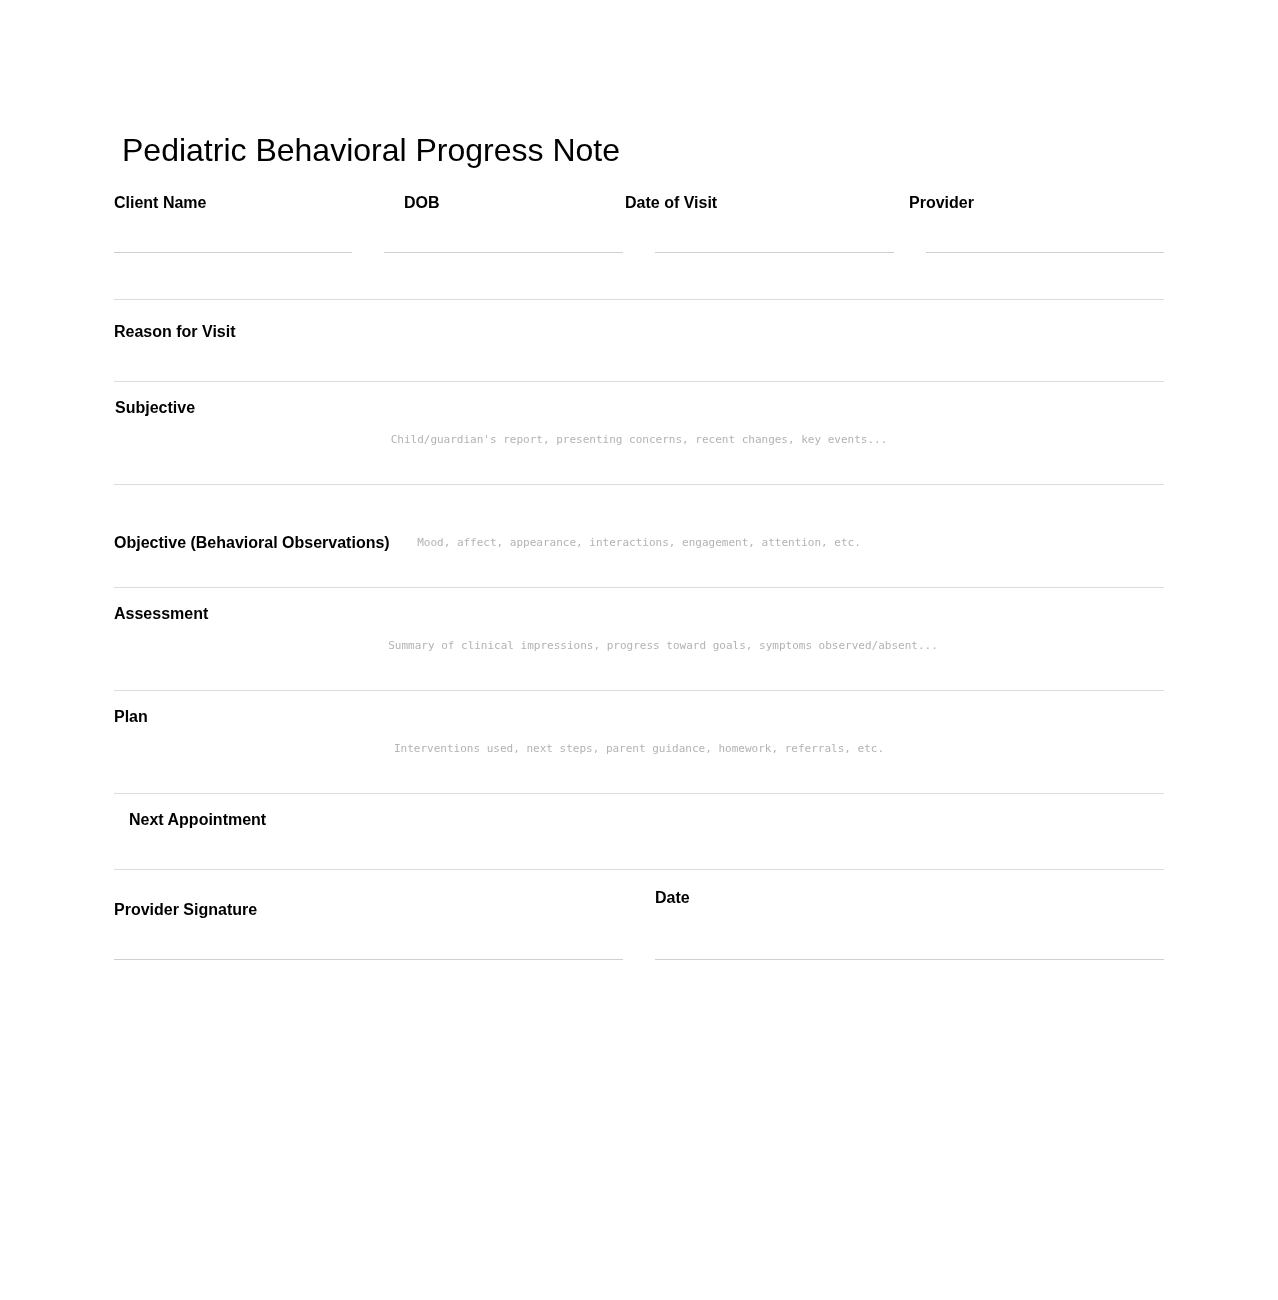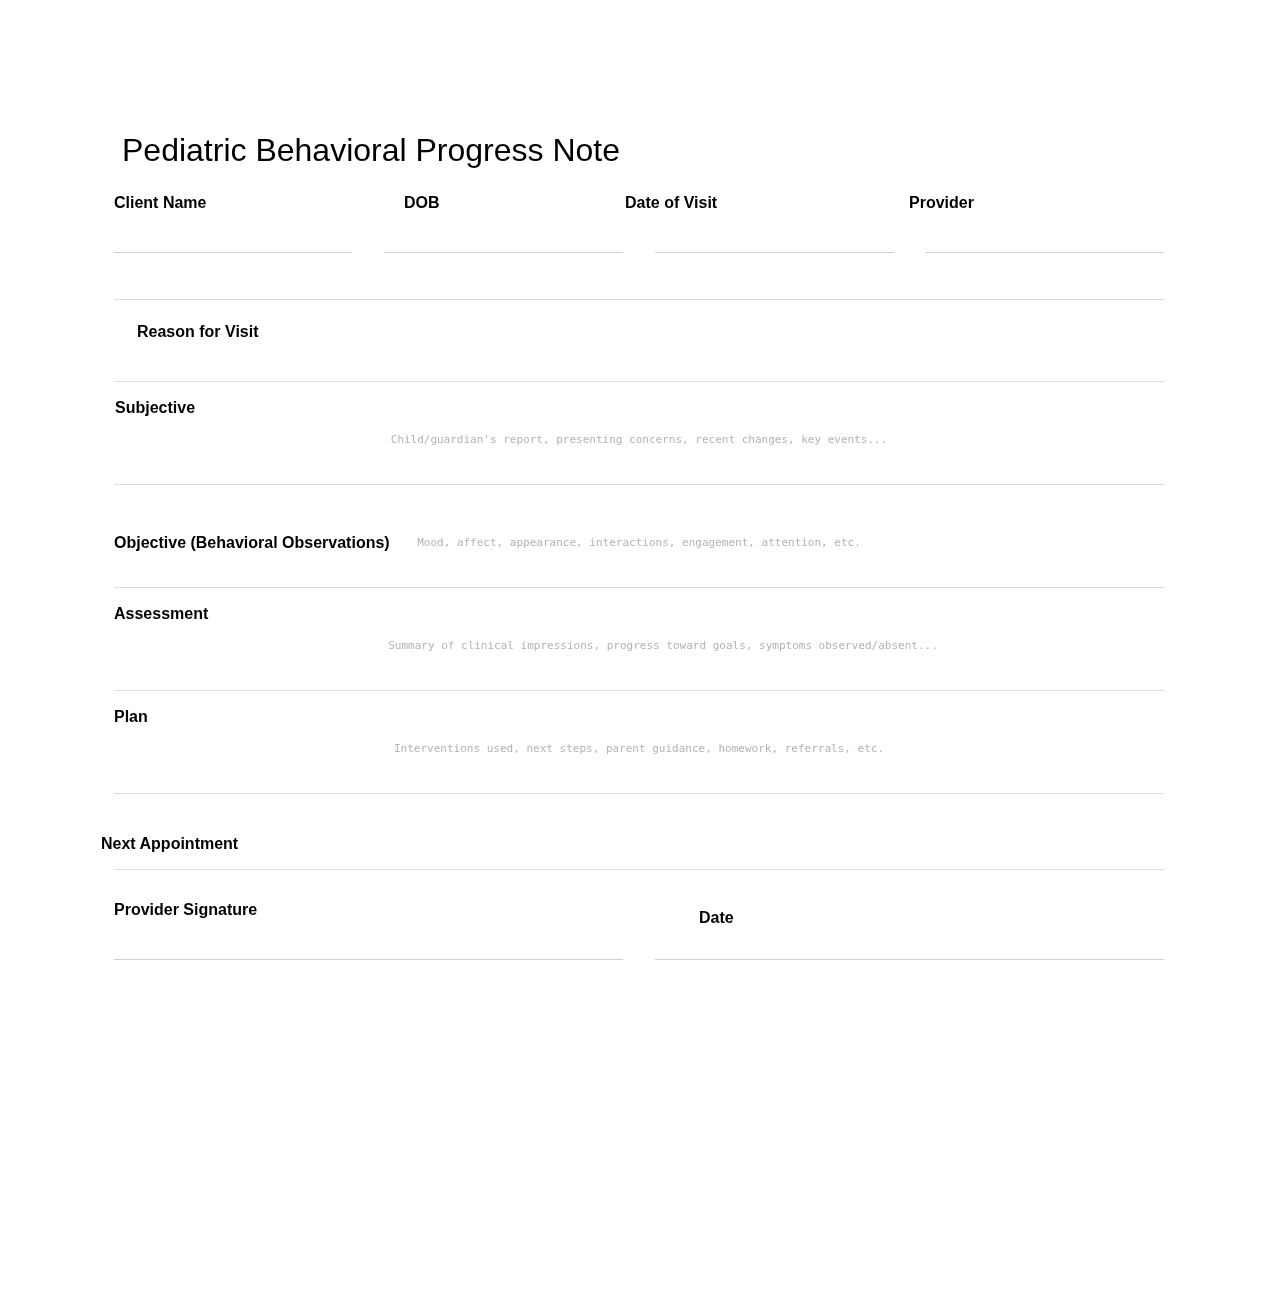--- a/index.html
+++ b/index.html
@@ -34,43 +34,43 @@
   <input class="abs field-input" style="left: 655px; top: 222px; width: 239px; height: 28px;" value="">
   <div class="abs hline" style="left:655px; top:252px; width:239px;"></div>
 
   <div class="abs label" style="left:909px; top:193px;">Provider</div>
   <input class="abs field-input" style="left: 926px; top: 222px; width: 238px; height: 28px;" value="">
   <div class="abs hline" style="left:926px; top:252px; width:238px;"></div>
 </div>
 
 <div class="abs sep" style="left:114px; top:299px; width:1050px;"></div>
 
-<div class="abs label" style="left:114px; top:322px;margin-left:23px;">Reason for Visit</div>
+<div class="abs label" style="left:114px; top:322px;">Reason for Visit</div>
 <input class="abs field-input" style="left: 114px; top: 348px; width: 1050px; height: 30px;" value="">
 <div class="abs sep" style="left:114px; top:381px; width:1050px;"></div>
 
 <div class="abs label" style="left:115px; top:398px;">Subjective</div>
 <textarea class="abs area" style="left: 114px; top: 432px; width: 1050px; height: 48px;" placeholder="Child/guardian's report, presenting concerns, recent changes, key events..."></textarea>
 <div class="abs sep" style="left:114px; top:484px; width:1050px;"></div>
 
 <div class="abs label" style="left:114px; top:501px;margin-top:32px;">Objective (Behavioral Observations)</div>
 <textarea class="abs area" style="left: 114px; top: 535px; width: 1050px; height: 48px;" placeholder="Mood, affect, appearance, interactions, engagement, attention, etc."></textarea>
 <div class="abs sep" style="left:114px; top:587px; width:1050px;"></div>
 
 <div class="abs label" style="left:114px; top:604px;">Assessment</div>
 <textarea class="abs area" style="left: 114px; top: 638px; width: 1050px; height: 48px; margin-left: 24px;" placeholder="Summary of clinical impressions, progress toward goals, symptoms observed/absent..."></textarea>
 <div class="abs sep" style="left:114px; top:690px; width:1050px;"></div>
 
 <div class="abs label" style="left:114px; top:707px;text-align:right;">Plan</div>
 <textarea class="abs area" style="left: 114px; top: 741px; width: 1050px; height: 48px;" placeholder="Interventions used, next steps, parent guidance, homework, referrals, etc."></textarea>
 <div class="abs sep" style="left:114px; top:793px; width:1050px;"></div>
 
-<div class="abs label" style="left:101px; top:810px;margin-top:24px;">Next Appointment</div>
+<div class="abs label" style="left:129px; top:810px;">Next Appointment</div>
 <input class="abs field-input" style="left: 114px; top: 836px; width: 1050px; height: 30px;" value="">
 <div class="abs sep" style="left:114px; top:869px; width:1050px;"></div>
 
 <div class="abs label" style="left:114px; top:900px;">Provider Signature</div>
 <input class="abs field-input" style="left: 114px; top: 928px; width: 509px; height: 28px;" value="">
 <div class="abs hline" style="left:114px; top:959px; width:509px;"></div>
 
-<div class="abs label" style="left:655px; top:908px;margin-left:44px;">Date</div>
+<div class="abs label" style="left:655px; top:888px;">Date</div>
 <input class="abs field-input" style="left: 655px; top: 928px; width: 509px; height: 28px;" value="">
 <div class="abs hline" style="left:655px; top:959px; width:509px;"></div>
 
 </body></html>

